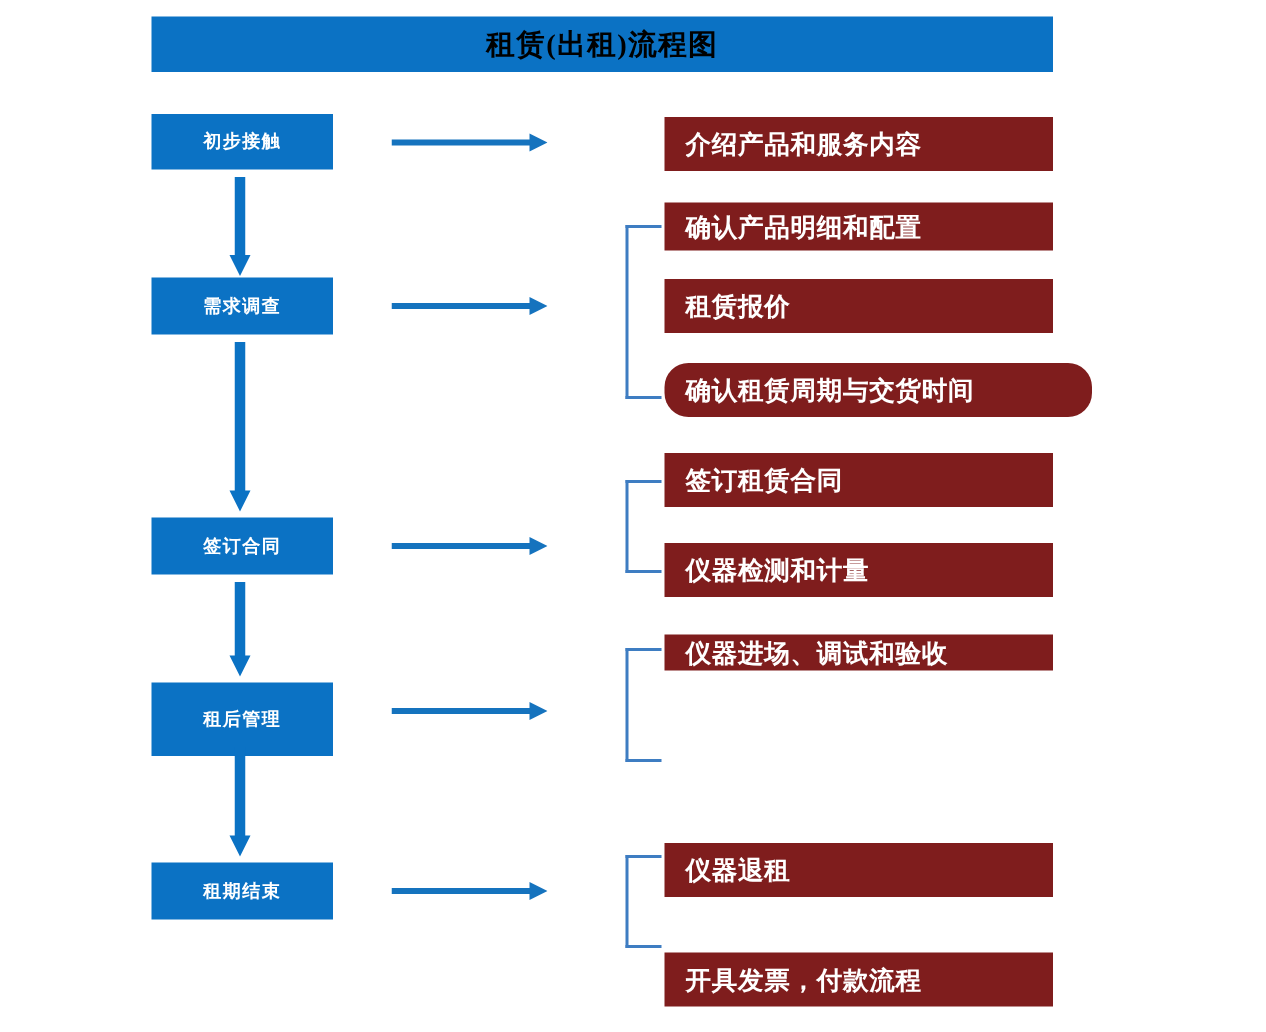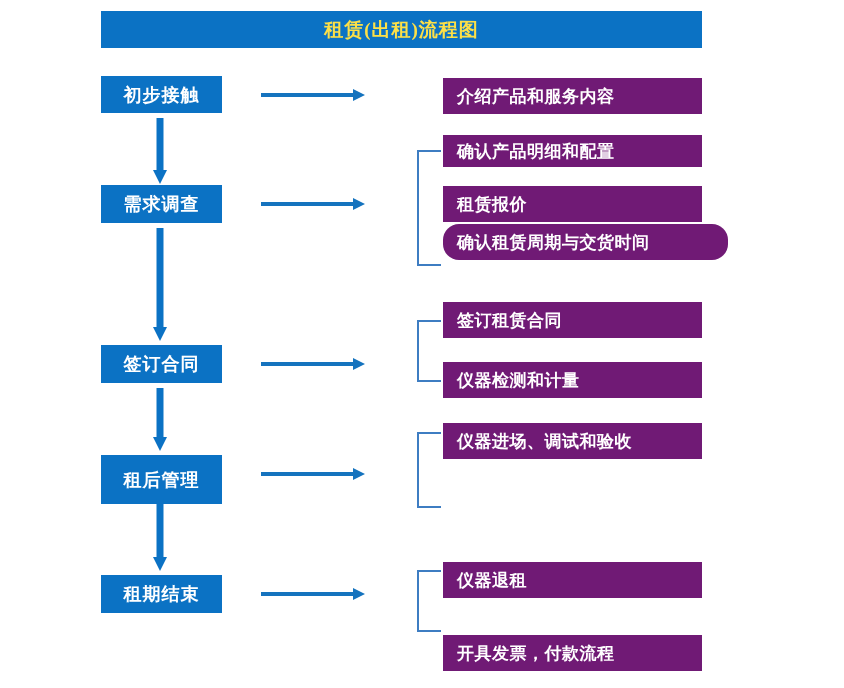--- a/index.html
+++ b/index.html
@@ -17,42 +17,42 @@
     background: #ffffff;
     overflow: hidden;
   }
   .title-bar {
     position: absolute;
     left: 101px;
     top: 11px;
     width: 601px;
     height: 37px;
     background: #0B72C4;
-    color: #fde047;
+    color: #000000;
     font-size: 19px;
     font-weight: bold;
     display: flex;
     align-items: center;
     justify-content: center;
     letter-spacing: 1px;
   }
   .stage-box {
     position: absolute;
     background: #0B72C4;
     color: #ffffff;
-    font-size: 18px;
+    font-size: 12px;
     font-weight: bold;
     display: flex;
     align-items: center;
     justify-content: center;
     letter-spacing: 1px;
   }
   .task-box {
     position: absolute;
-    background: #701a75;
+    background: #7f1d1d;
     color: #ffffff;
     font-size: 17px;
     font-weight: bold;
     display: flex;
     align-items: center;
     padding-left: 14px;
     box-sizing: border-box;
     letter-spacing: 0.5px;
   }
   .h-arrow {
@@ -140,26 +140,26 @@
   <div class="bracket" style="left:417px; top:432px;  width:24px; height:76px;"></div>
 
   <div class="bracket" style="left:417px; top:570px;  width:24px; height:62px;"></div>
 
   <div class="task-box" style="left:443px; top:78px;  width:259px; height:36px;">介绍产品和服务内容</div>
 
   <div class="task-box" style="left:443px; top:135px; width:259px; height:32px;">确认产品明细和配置</div>
 
   <div class="task-box" style="left:443px; top:186px; width:259px; height:36px;">租赁报价</div>
 
-  <div class="task-box" style="left:443px; top:224px; width:285px; height:36px;border-radius:16px;">确认租赁周期与交货时间</div>
+  <div class="task-box" style="left:443px; top:242px; width:285px; height:36px;border-radius:16px;">确认租赁周期与交货时间</div>
 
   <div class="task-box" style="left:443px; top:302px; width:259px; height:36px;">签订租赁合同</div>
 
   <div class="task-box" style="left:443px; top:362px; width:259px; height:36px;">仪器检测和计量</div>
 
-  <div class="task-box" style="left:443px; top:423px; width:259px; height:36px;">仪器进场、调试和验收</div>
+  <div class="task-box" style="left:443px; top:423px; width:259px; height:24px;">仪器进场、调试和验收</div>
 
 
   <div class="task-box" style="left:443px; top:562px; width:259px; height:36px;text-align:center;">仪器退租</div>
 
   <div class="task-box" style="left:443px; top:635px; width:259px; height:36px;">开具发票，付款流程</div>
 
 </div>
 
 </body></html>

